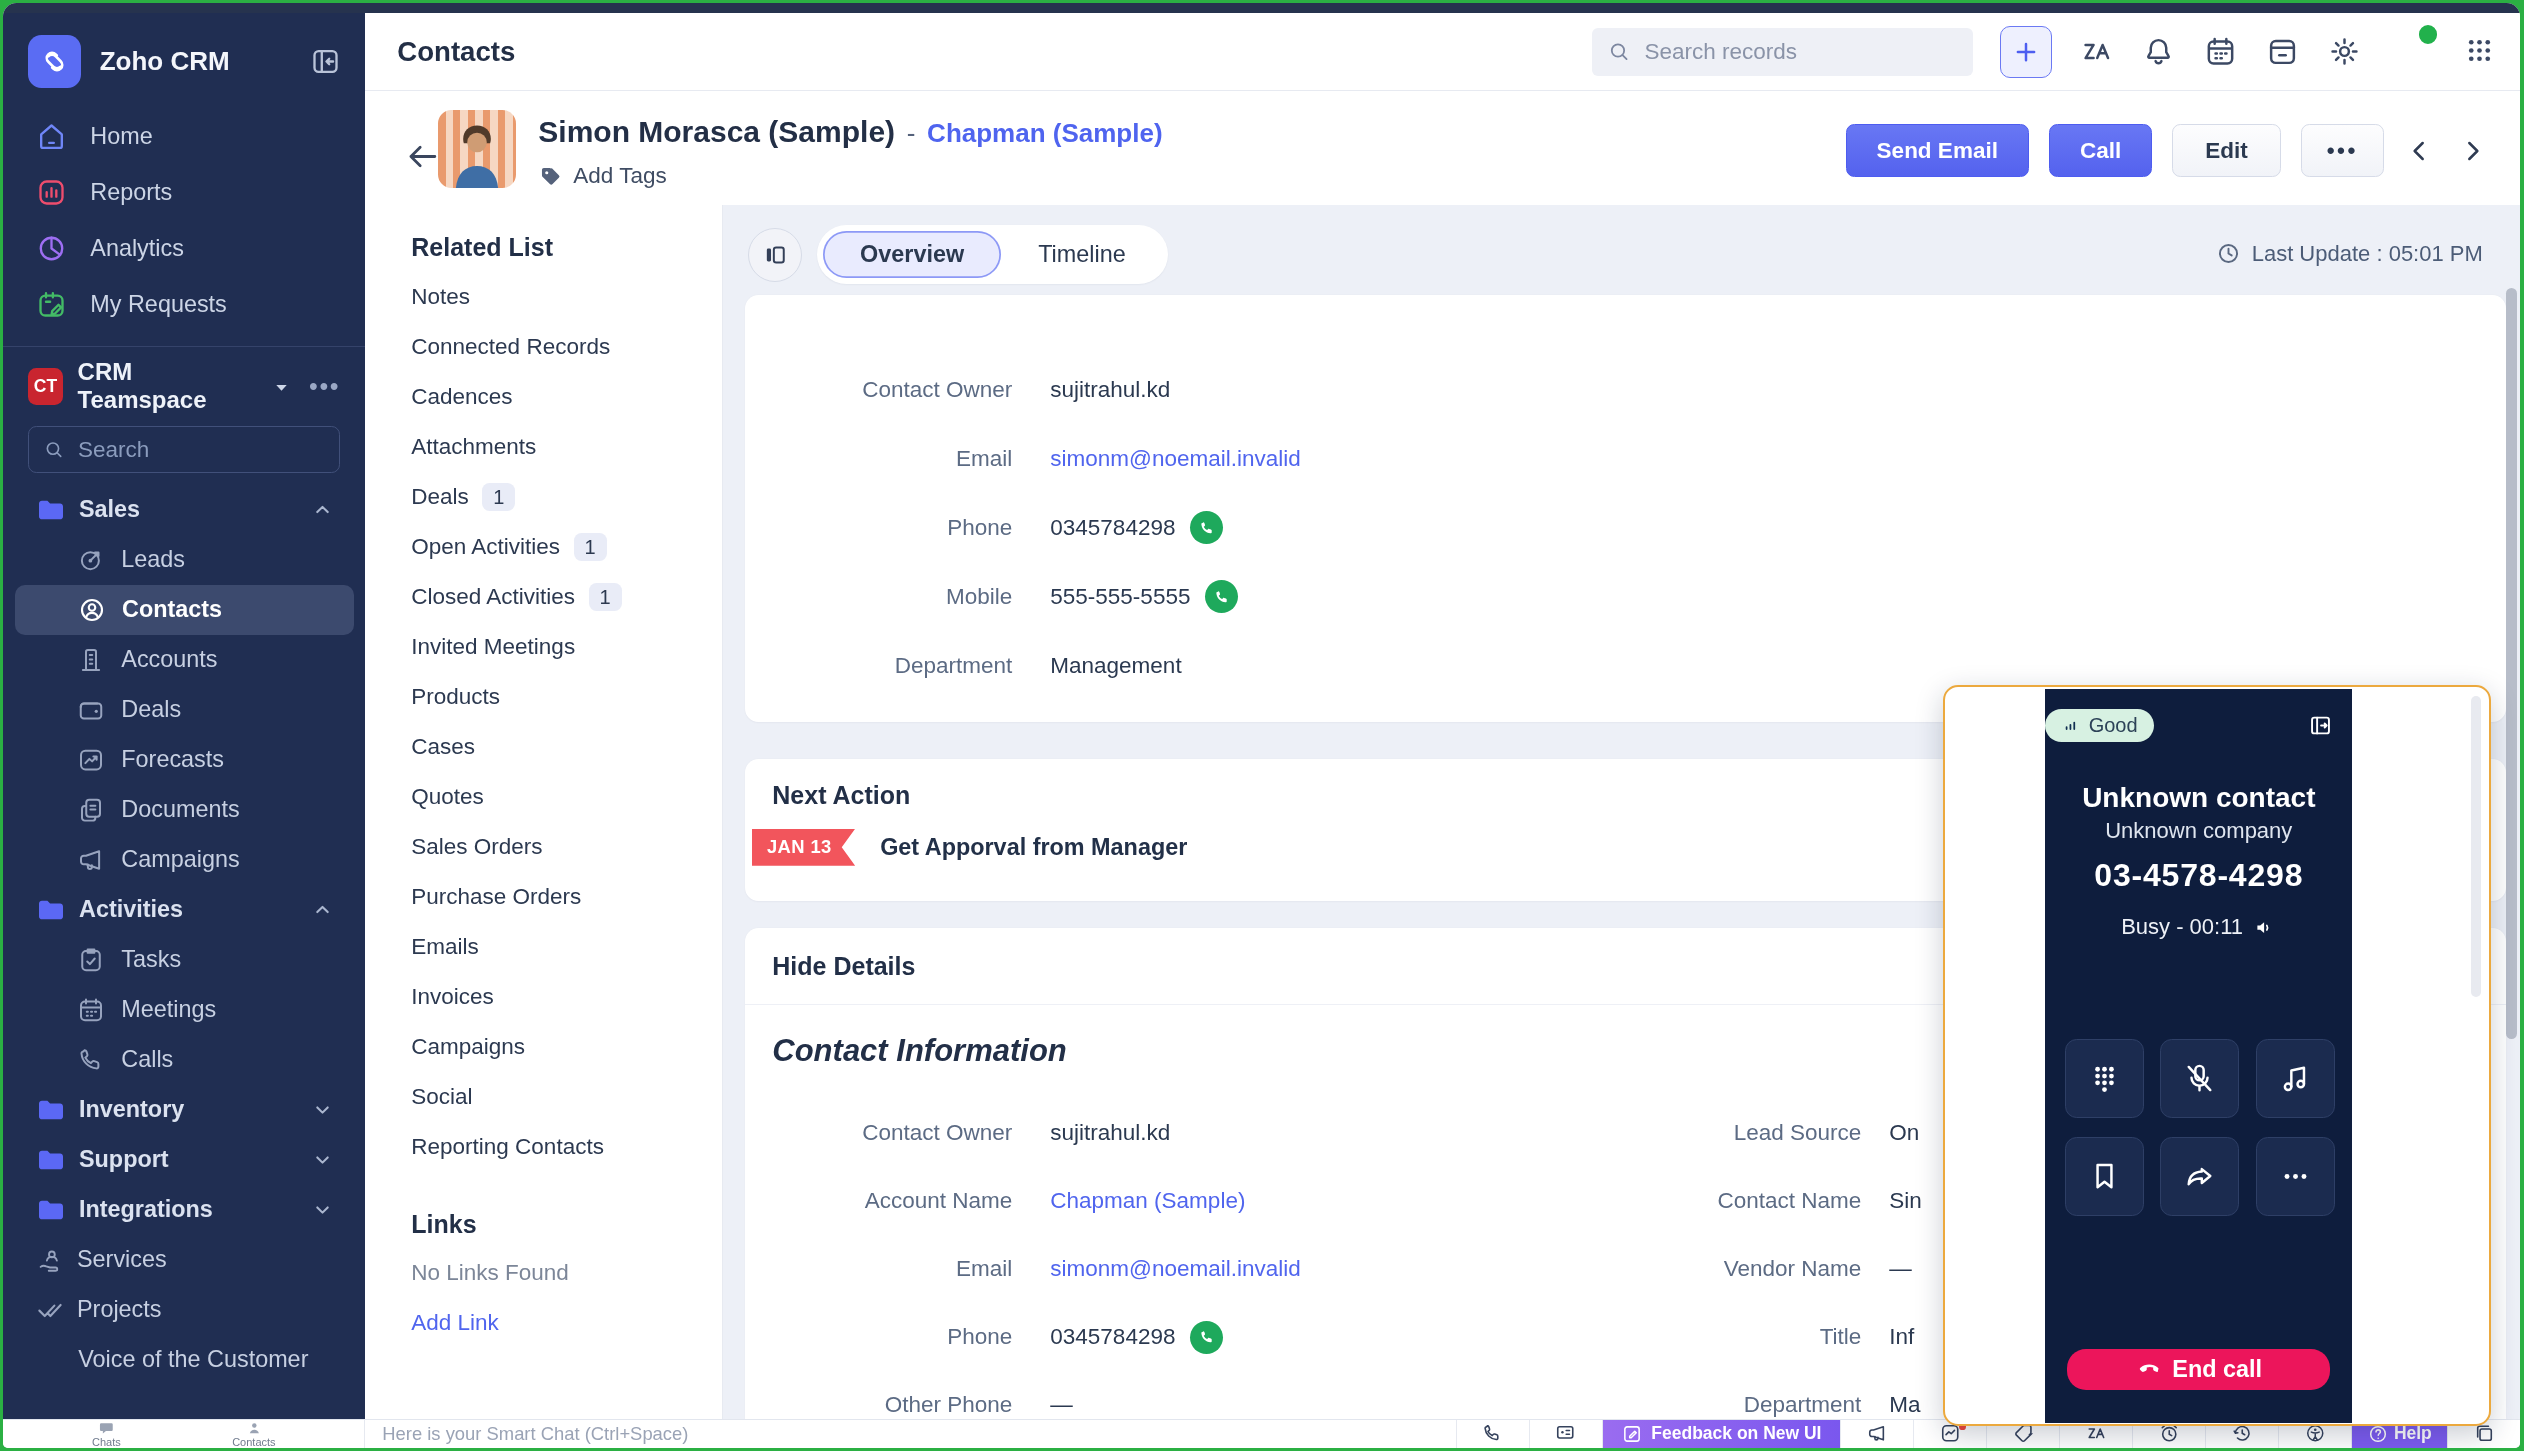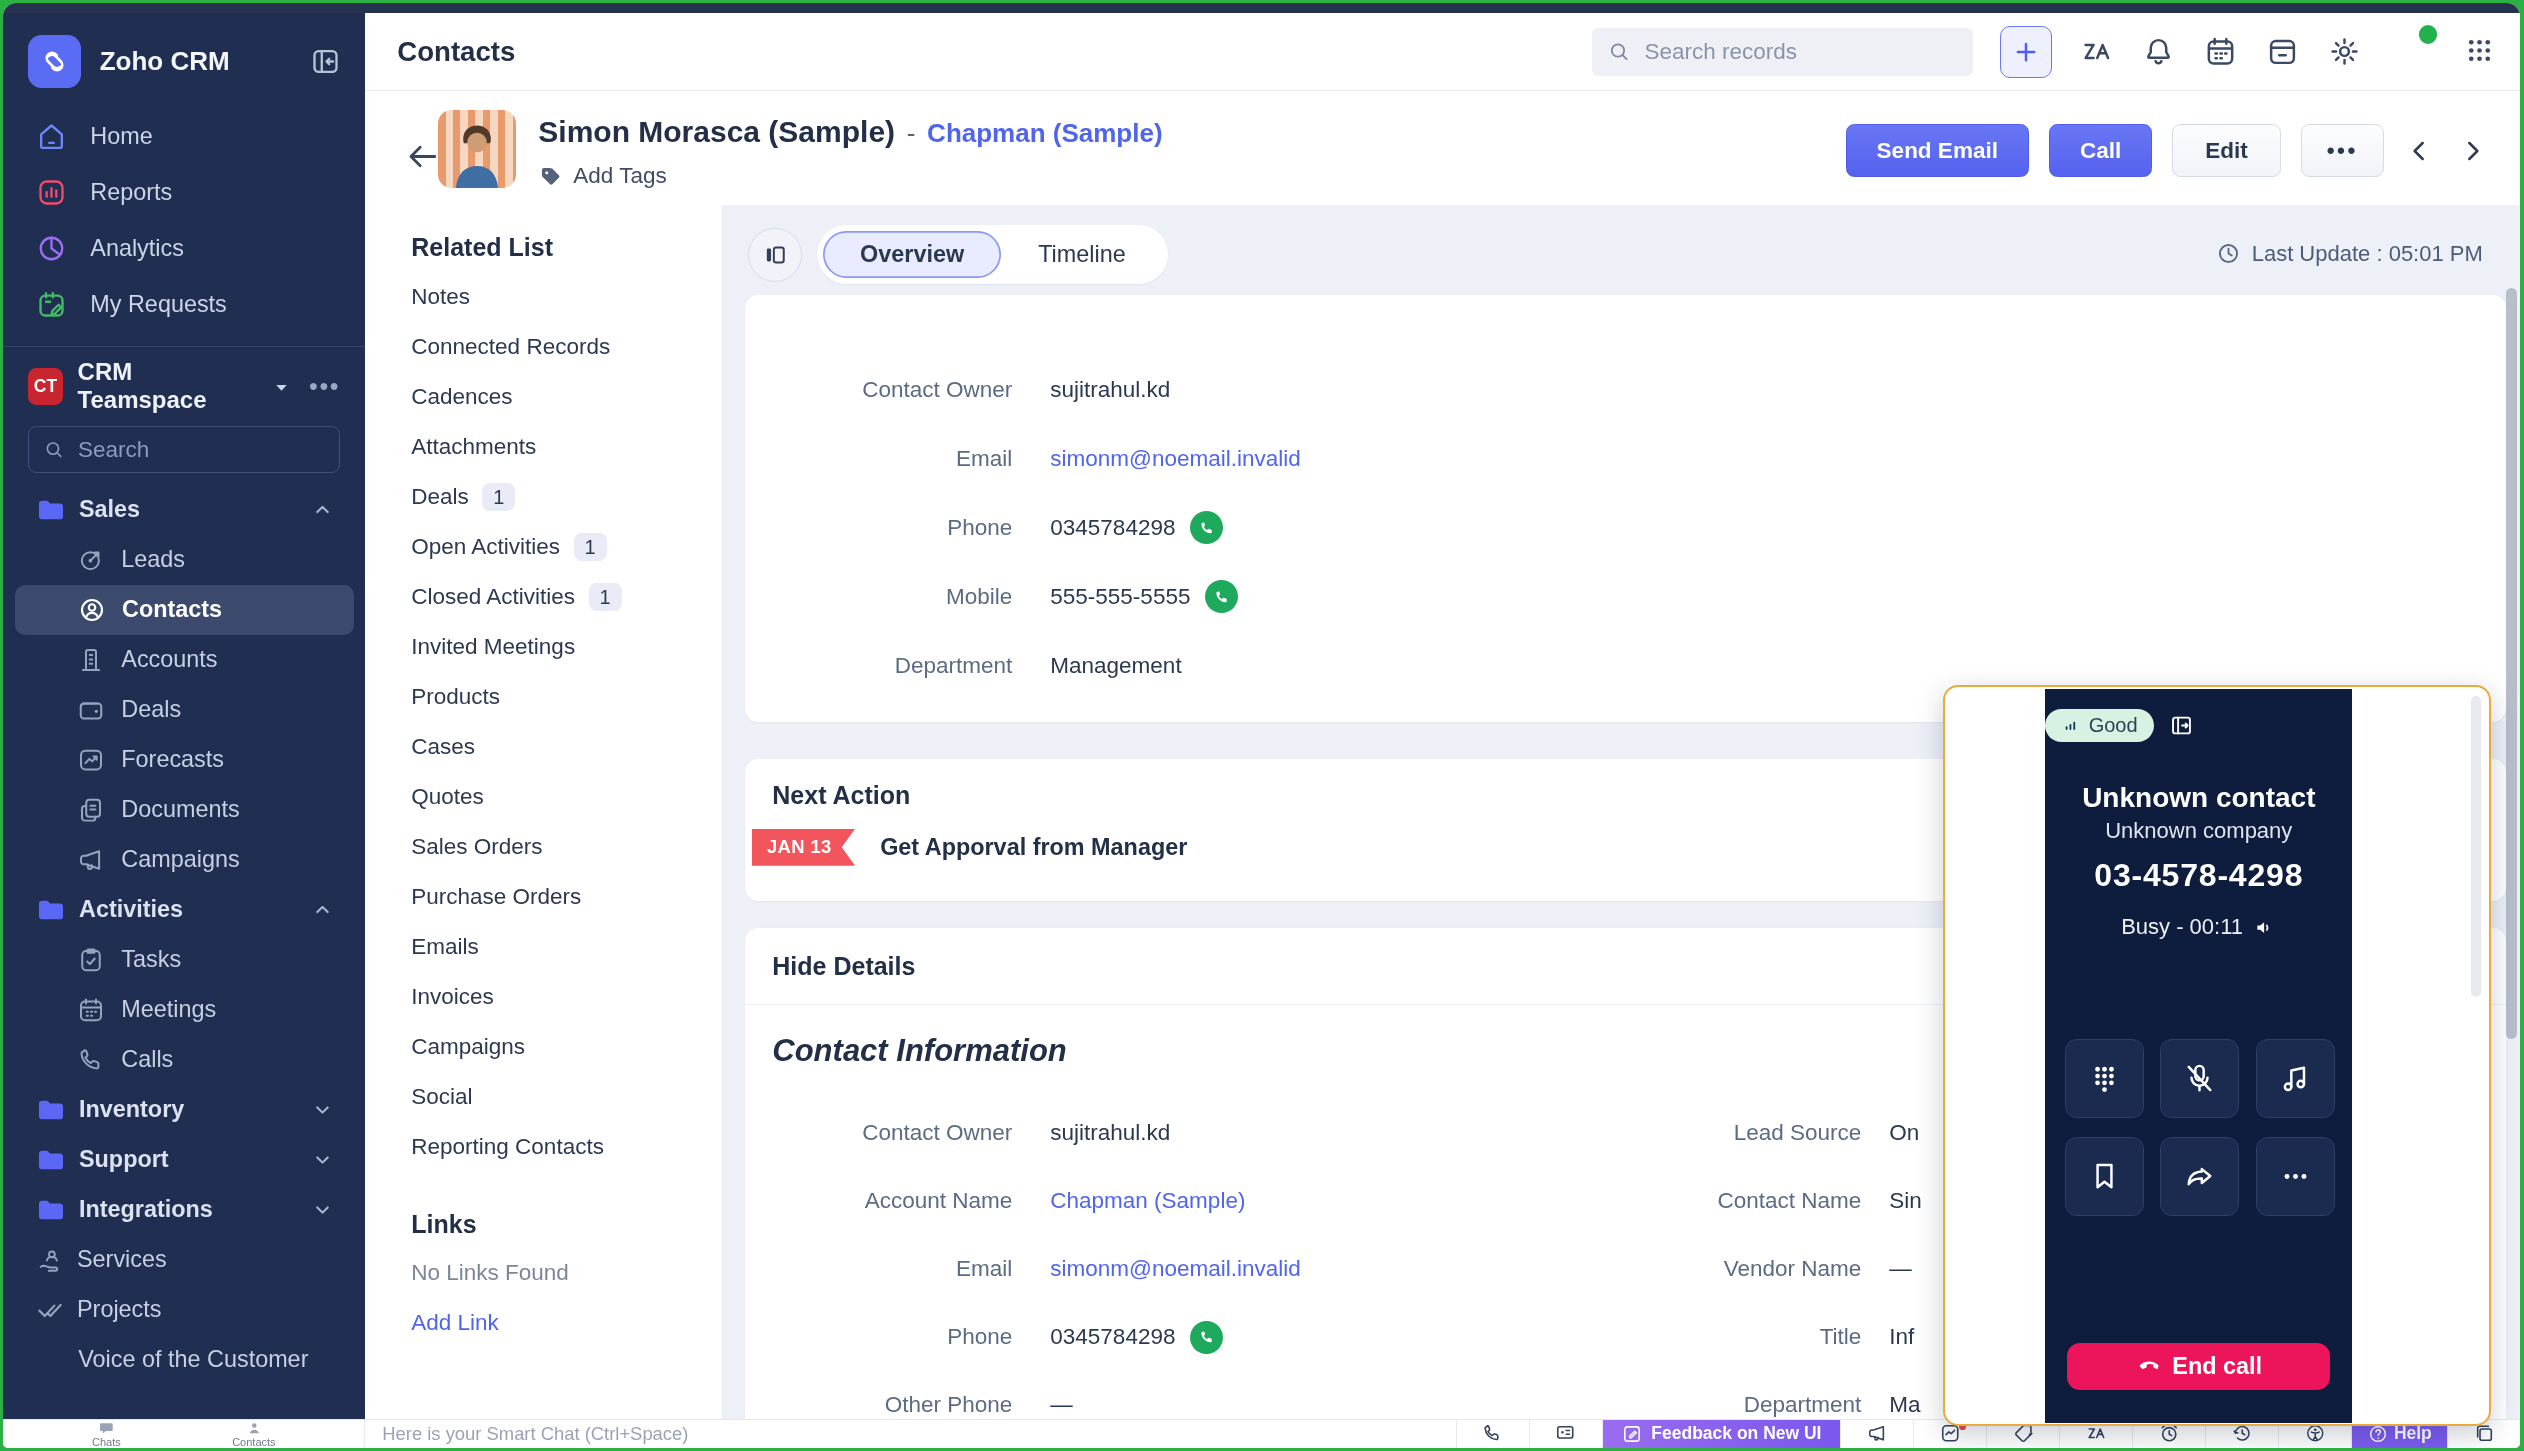--- a/index.html
+++ b/index.html
@@ -123,33 +123,33 @@
   .bcell .bico{width:22.5px;height:22.5px;}
   .bcell.feedback{width:auto;padding:0 18.4px;background:linear-gradient(90deg,#9a6cf0,#7a57ee);color:#fff;gap:8.3px;}
   .fb-txt{font-size:17.5px;font-weight:700;white-space:nowrap;}
   .bcell.help{width:auto;padding:0 15px;background:#7d5bf0;color:#fff;gap:5px;}
   .help-txt{font-size:17.5px;font-weight:700;}
   .reddot{position:absolute;top:3.3px;right:20px;width:6.7px;height:6.7px;border-radius:50%;background:#f0483e;}
   
   .call-widget{position:absolute;left:1940px;top:682px;width:544px;height:737px;background:#fff;border:2.5px solid #eca93e;border-radius:15px;box-shadow:0 8.3px 28px rgba(20,30,60,.22);z-index:50;}
   .call-panel{position:absolute;left:100px;top:1.7px;width:307px;bottom:1.7px;background:#0e1d3d;color:#fff;}
   .cw-sb{position:absolute;right:8.3px;top:8.3px;width:10px;height:301px;background:#e8eaf0;border-radius:5px;}
-  .call-top{display:flex;align-items:center;justify-content:flex-start;gap:13.4px;padding:20px 18.4px 0 0;}
+  .call-top{display:flex;align-items:center;justify-content:space-between;gap:13.4px;padding:20px 18.4px 0 0;}
   .qpill{display:flex;align-items:center;gap:8.3px;background:#d7f1e2;color:#2c4257;border-radius:834px;padding:5px 16.7px;font-size:20px;}
   .qpill .sig{width:18.4px;height:18.4px;color:#123052;}
   .cw-expand{width:27px;height:27px;color:#fff;cursor:pointer;}
   .c-contact{text-align:center;font-size:28px;font-weight:600;margin-top:40px;}
   .c-company{text-align:center;font-size:22px;color:#dfe5ef;margin-top:4px;}
   .c-number{text-align:center;font-size:32px;font-weight:700;margin-top:13.4px;letter-spacing:0.8px;}
   .c-status{display:flex;align-items:center;justify-content:center;gap:10px;font-size:22px;margin-top:20px;color:#eef1f7;}
   .c-status .spk{width:23.4px;height:23.4px;color:#fff;}
   .call-grid{display:grid;grid-template-columns:repeat(3,77px);gap:18.4px;justify-content:center;margin-top:99px;}
   .cbtn{width:77px;height:77px;border-radius:11.7px;background:#1b2b4f;border:0.8px solid #2e3f66;display:flex;align-items:center;justify-content:center;color:#fff;cursor:pointer;}
   .cbtn .cbico{width:37px;height:37px;}
-  .end-call{position:absolute;left:22px;right:22px;bottom:33px;height:47px;border:none;border-radius:13px;background:#ec155b;color:#fff;font-size:23.4px;font-weight:700;display:flex;align-items:center;justify-content:center;gap:11.7px;cursor:pointer;font-family:inherit;}
+  .end-call{position:absolute;left:22px;right:22px;bottom:33px;height:41px;border:none;border-radius:19px;background:#ec155b;color:#fff;font-size:23.4px;font-weight:700;display:flex;align-items:center;justify-content:center;gap:11.7px;cursor:pointer;font-family:inherit;}
   .end-call .ecico{width:25px;height:25px;}
 </style>
 </head>
 <body>
 
 <svg width="0" height="0" style="position:absolute">
   <defs>
     <g id="i-home">
         <path d="M4.5 10.5 12 4l7.5 6.5V19a1.3 1.3 0 0 1-1.3 1.3H5.8A1.3 1.3 0 0 1 4.5 19Z"></path>
         <path d="M10.3 16.6h3.4"></path>

